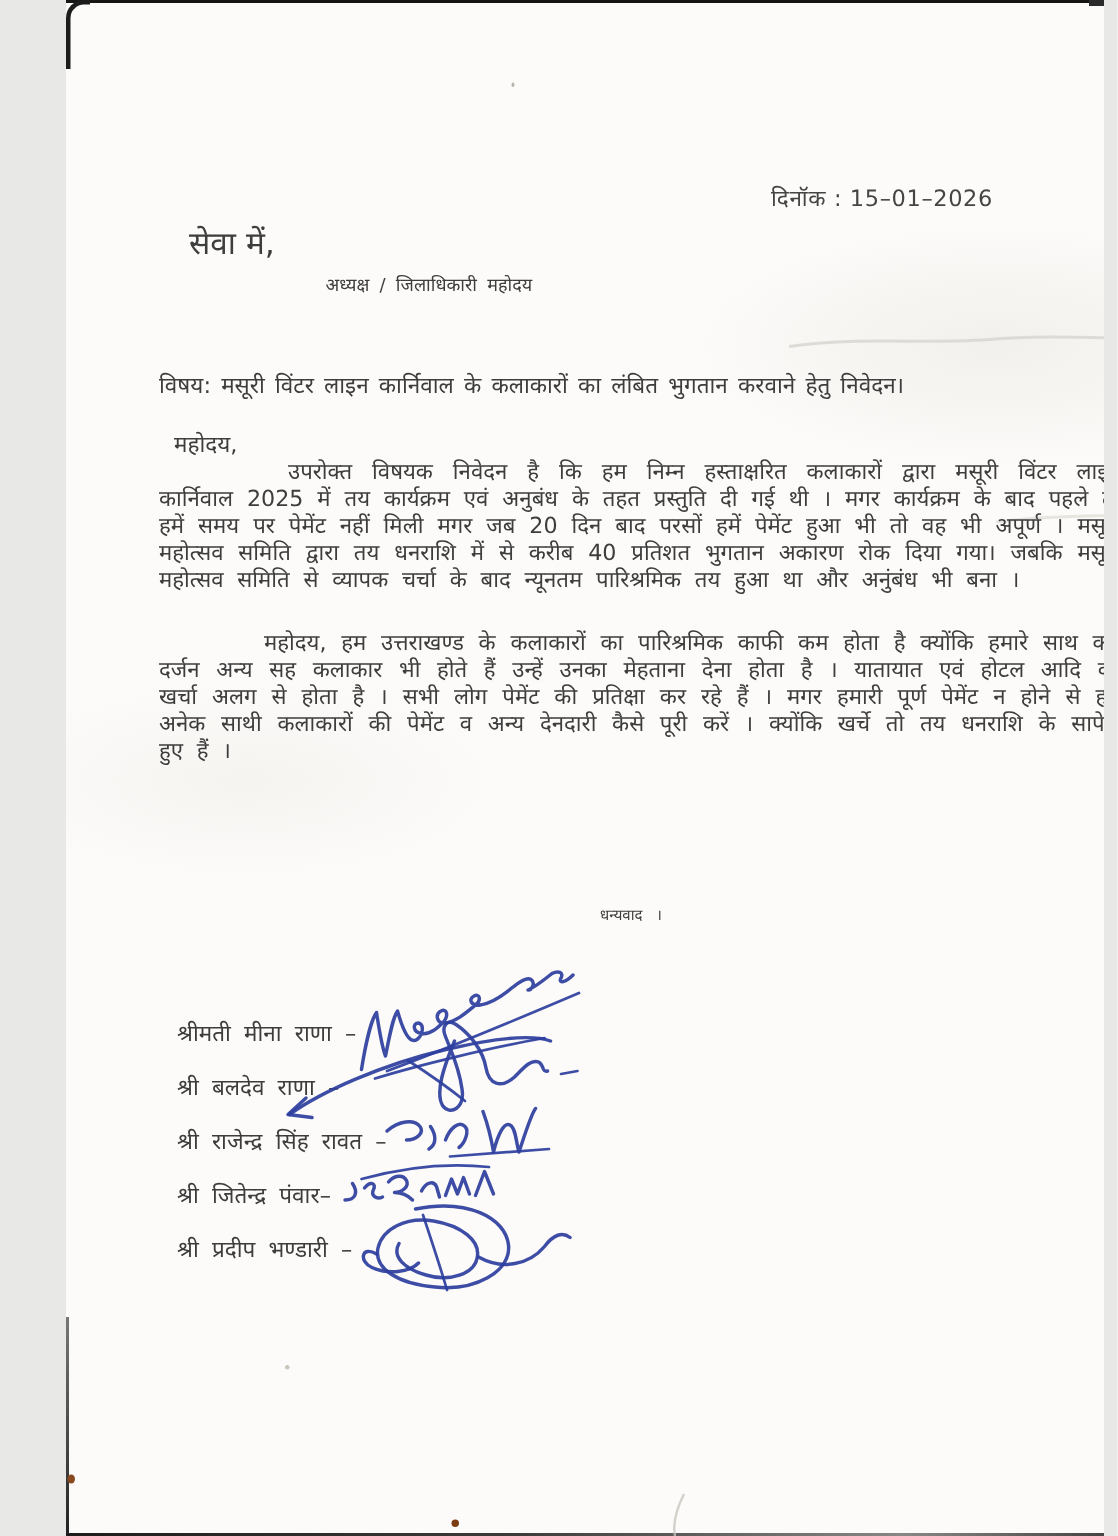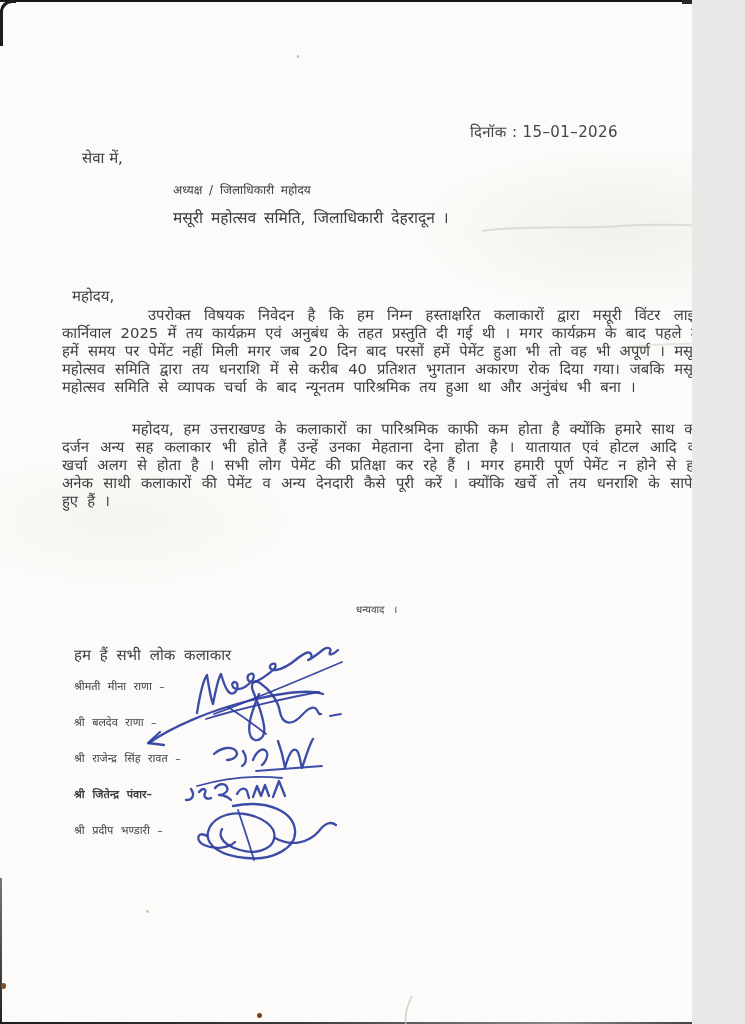--- a/index.html
+++ b/index.html
@@ -10,56 +10,57 @@
   }
   .page{
     position:relative;
     width:692px; height:1024px;
     background:
       radial-gradient(ellipse 300px 120px at 620px 230px, rgba(210,208,200,.25), transparent 70%),
       radial-gradient(ellipse 260px 100px at 120px 520px, rgba(215,213,206,.18), transparent 70%),
       #fcfbf9;
     overflow:hidden;
     color:#3d3d3d;
+    margin-left:44px;
   }
   
   .edge-top{ position:absolute; top:0; left:0; width:745px; height:2px; background:#161616; }
   .corner-tl{ position:absolute; top:0; left:0; width:16px; height:46px;
               border-top:3px solid #1c1c1c; border-left:3px solid #1c1c1c;
               border-top-left-radius:12px; }
   .nick-tr{ position:absolute; top:0; right:0; width:10px; height:4px; background:#2a2a2a; }
   .edge-left-bottom{ position:absolute; left:0; top:878px; width:2px; height:146px;
               background:linear-gradient(#777, #222); }
   .edge-bottom{ position:absolute; left:0; bottom:0; width:745px; height:2px;
               background:linear-gradient(90deg,#1d1d1d 0%, #3b3b3b 40%, rgba(40,40,40,.55) 75%, #2a2a2a 100%); }
   
   .crease{ position:absolute; pointer-events:none; }
   .stain-dot{ position:absolute; border-radius:50%; }
   
   .abs{ position:absolute; white-space:nowrap; }
   .date{ left:470px; top:121px; font-size:15px; letter-spacing:.4px; color:#454545; }
-  .salutation{ left:82px; top:147px; font-size:15px; }
+  .salutation{ left:82px; top:147px; font-size:21px; }
   .recip1{ left:173px; top:181px; font-size:12px; word-spacing:3px; }
   .recip2{ left:173px; top:206px; font-size:15.5px; word-spacing:3px; }
   .subject{ left:62px; top:246px; font-size:15px; word-spacing:2px; }
   .greeting{ left:72px; top:285px; font-size:15px; }
   .bodytext{
     position:absolute; left:62px; top:306px; width:641px;
     font-size:14.8px; line-height:18px; text-align:justify;
     word-spacing:4.5px; color:#3d3d3d;
   }
   .bodytext p{ text-align:justify; }
   .p1{ text-indent:86px; }
   .p2{ text-indent:70px; margin-top:24px; }
   .p3{ text-indent:124px; margin-top:6px; }
   .closing{ left:356px; top:602px; font-size:10px; word-spacing:6px; }
   .sig-heading{ left:74px; top:644px; font-size:15px; word-spacing:4px; }
-  .signer{ position:absolute; left:74px; font-size:11px; word-spacing:4px; white-space:nowrap; }
+  .signer{ position:absolute; left:74px; font-size:15px; word-spacing:4px; white-space:nowrap; }
   .signer.s0{ top:678px; } .signer.s1{ top:714px; } .signer.s2{ top:750px; }
-  .signer.s3{ top:786px;font-weight:bold; } .signer.s4{ top:822px; }
+  .signer.s3{ top:786px; } .signer.s4{ top:822px; }
   .sig-overlay{ position:absolute; left:0; top:0; width:745px; height:1024px; pointer-events:none; }
   .sig-overlay path{ fill:none; stroke:#2c3e9e; stroke-width:2.3; stroke-linecap:round; stroke-linejoin:round; opacity:.92; }
   .sig-overlay path.thin{ stroke-width:1.8; }
 </style>
 </head>
 <body>
 
 <div class="page">
 
   <div class="edge-top"></div>
@@ -84,33 +85,32 @@
   <div class="stain-dot" style="left:297px;top:55px;width:2px;height:3px;background:#b9b5ac"></div>
 
   <div class="abs date">
     <span>दिनॉक :</span>
     <span>15–01–2026</span>
   </div>
 
   <div class="abs salutation">सेवा में,</div>
 
   <div class="abs recip1">अध्यक्ष / जिलाधिकारी महोदय</div>
-  <div class="abs recip2">मसूरी महोत्सव समिति, जिलाधिकारी देहरादून ।</div>
 
+  <div class="abs subject">विषय: मसूरी विंटर लाइन कार्निवाल के कलाकारों का लंबित भुगतान करवाने हेतु निवेदन।</div>
 
   <div class="abs greeting">महोदय,</div>
 
   <div class="bodytext">
     <p class="p1">उपरोक्त विषयक निवेदन है कि हम निम्न हस्ताक्षरित कलाकारों द्वारा मसूरी विंटर लाइन कार्निवाल 2025 में तय कार्यक्रम एवं अनुबंध के तहत प्रस्तुति दी गई थी ।  मगर कार्यक्रम के बाद पहले तो हमें समय पर पेमेंट नहीं मिली मगर जब 20 दिन बाद परसों हमें पेमेंट हुआ भी तो वह भी अपूर्ण । मसूरी महोत्सव समिति द्वारा तय धनराशि में से करीब 40 प्रतिशत भुगतान अकारण रोक दिया गया। जबकि मसूरी महोत्सव समिति से व्यापक चर्चा के बाद न्यूनतम पारिश्रमिक तय हुआ था और अनुंबंध भी बना ।</p>
     <p class="p2">महोदय, हम उत्तराखण्ड के कलाकारों का पारिश्रमिक काफी कम होता है क्योंकि हमारे साथ कई दर्जन अन्य सह कलाकार भी होते हैं उन्हें उनका मेहताना देना होता है । यातायात एवं होटल आदि का खर्चा अलग से होता है । सभी लोग पेमेंट की प्रतिक्षा कर रहे हैं । मगर हमारी पूर्ण पेमेंट न होने से हम अनेक साथी कलाकारों की पेमेंट व अन्य देनदारी कैसे पूरी करें । क्योंकि खर्चे तो तय धनराशि के सापेक्ष हुए हैं ।</p>
   </div>
 
   <div class="abs closing">धन्यवाद ।</div>
 
-  <div class="abs sig-heading">हम हैं सभी लोक कलाकार</div>
 
   <div class="signer s0">श्रीमती मीना राणा –</div>
   <div class="signer s1">श्री बलदेव राणा –</div>
   <div class="signer s2">श्री राजेन्द्र सिंह रावत –</div>
   <div class="signer s3">श्री जितेन्द्र पंवार–</div>
   <div class="signer s4">श्री प्रदीप भण्डारी –</div>
 
   <svg class="sig-overlay" viewBox="0 0 745 1024">
     <g>
       <path d="M197 713 C200 694 204 679 207 675 C209 688 211 699 213 704 C216 689 218 678 221 674 C225 688 229 696 234 693 C238 690 239 683 235 682 C231 682 231 688 237 689 C243 690 248 685 252 681 C255 677 254 672 250 674 C246 676 247 682 252 682 C259 682 267 675 273 670 C277 667 276 662 272 664 C268 666 270 671 276 670 C284 669 292 663 298 658 C302 655 307 651 310 653 C313 655 311 660 308 660 C313 658 319 653 324 649 C328 647 332 648 330 652 C328 656 333 655 338 650"></path>

